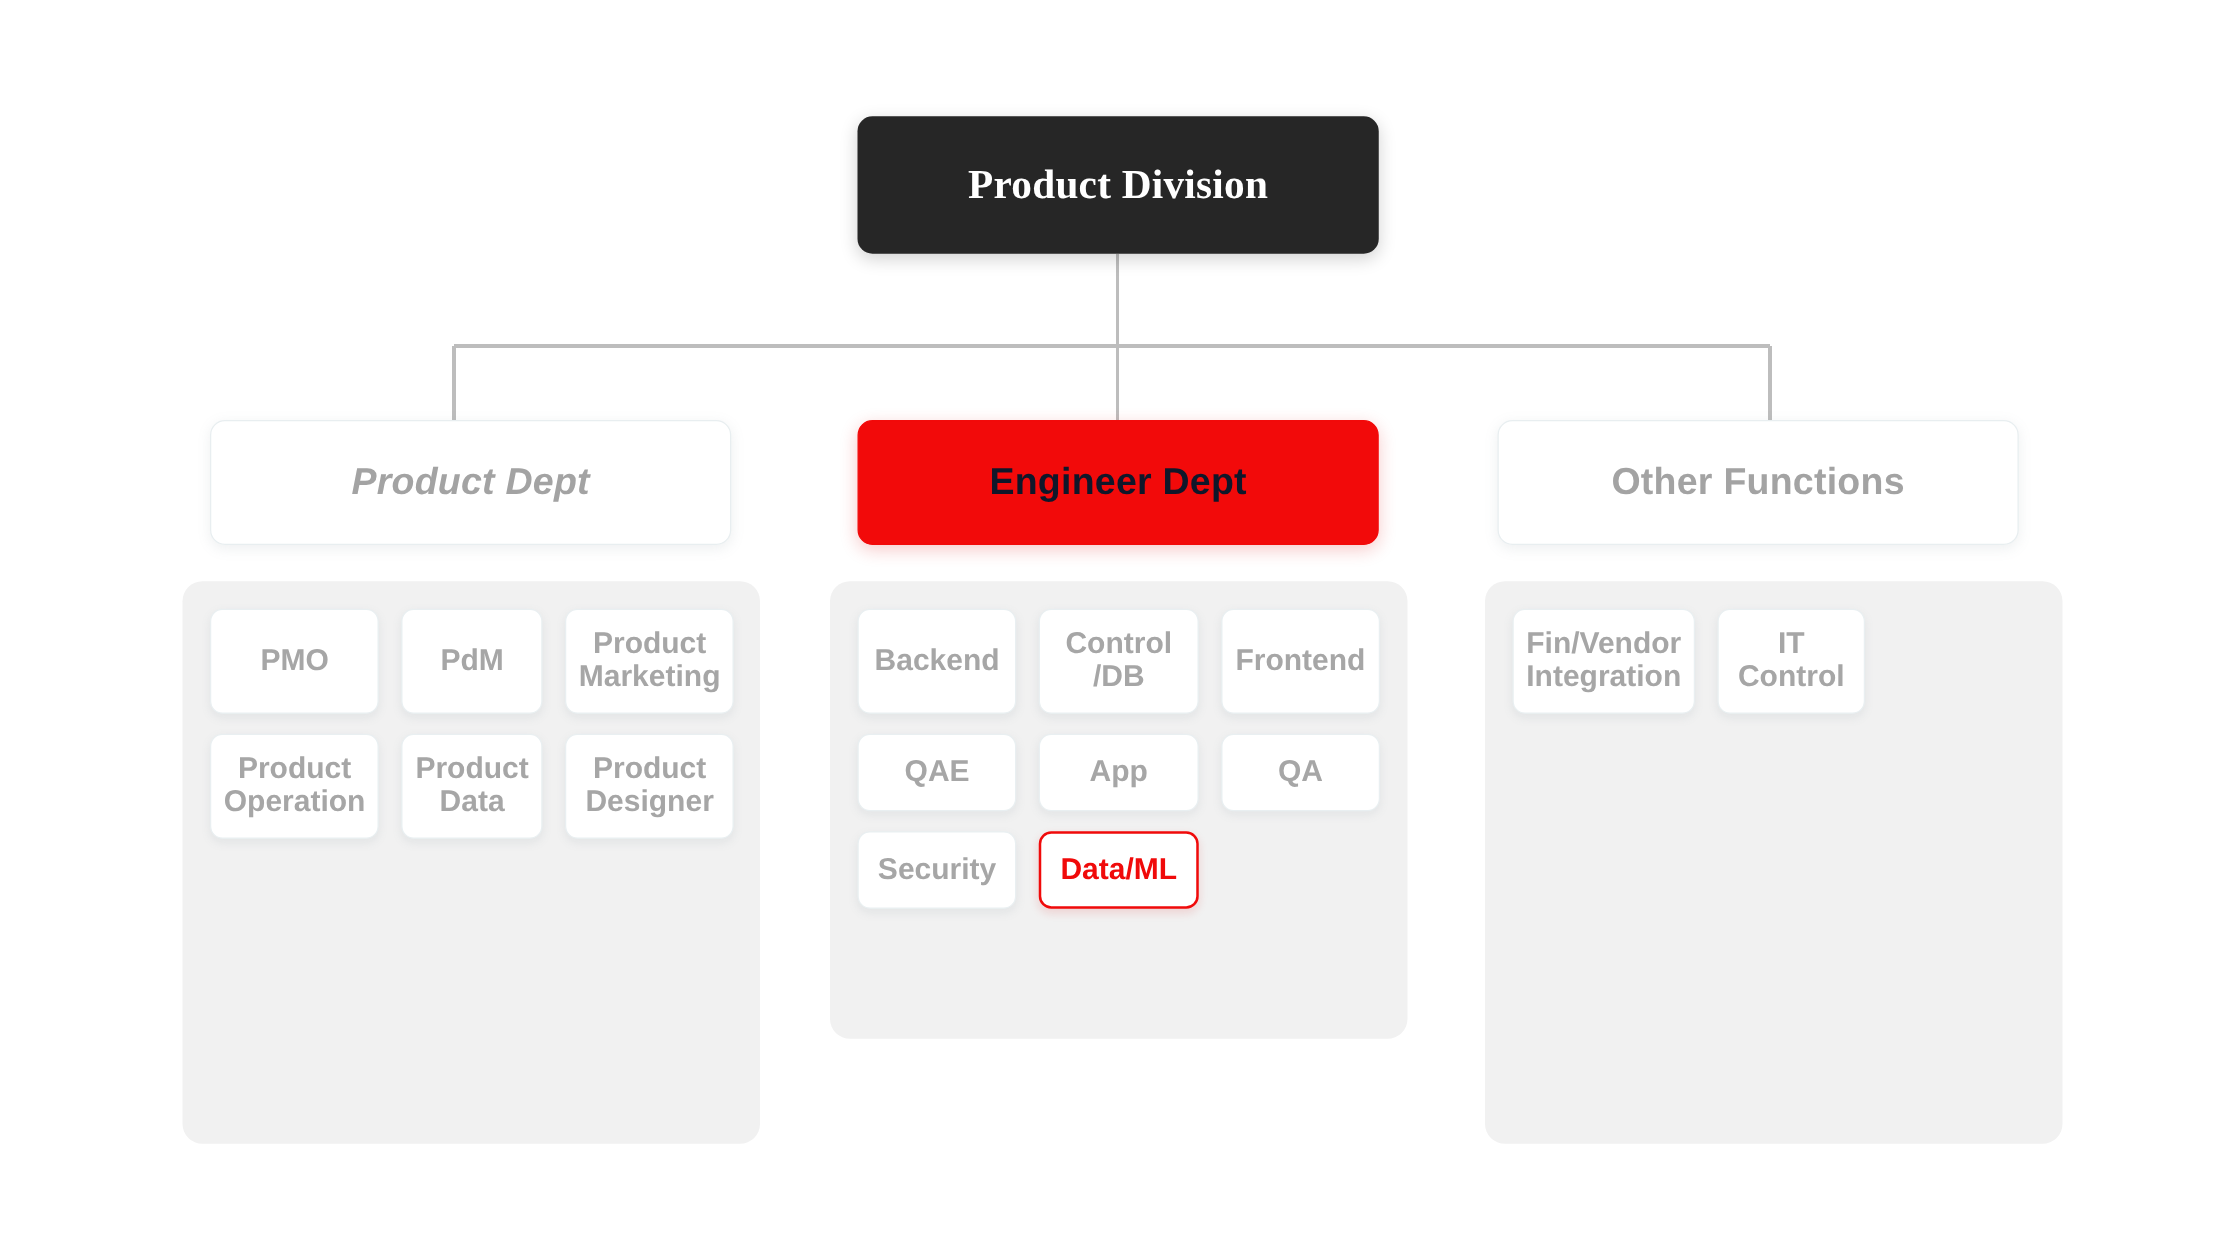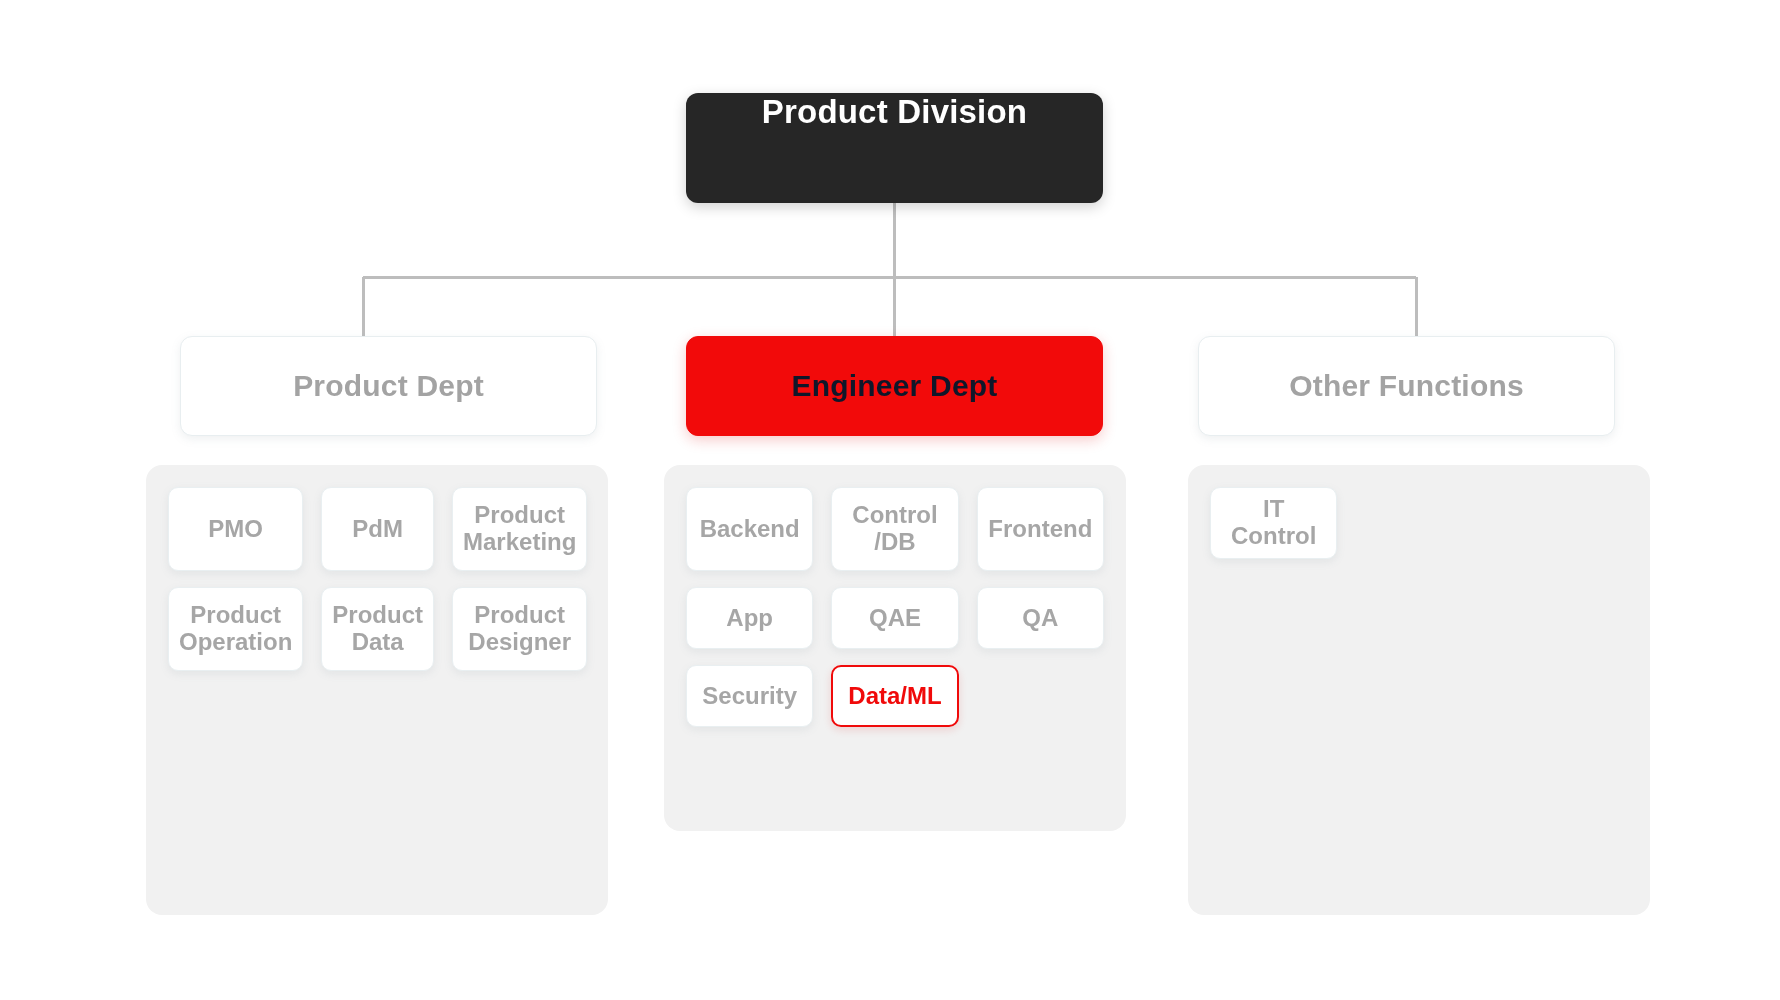--- a/index.html
+++ b/index.html
@@ -30,37 +30,39 @@
   
   .root-node {
     position: absolute;
     left: 686px;
     top: 93px;
     width: 417px;
     height: 110px;
     background: #262626;
     border-radius: 12px;
     display: flex;
+    align-items: center;
     justify-content: center;
     box-shadow: 0 4px 14px rgba(0,0,0,0.18);
+    font-family: Liberation Serif, serif;
   }
   .root-node .root-label {
     color: #ffffff;
     font-size: 33px;
     font-weight: bold;
     letter-spacing: 0.2px;
   }
 
   
   .branch {
     position: absolute;
     top: 336px;
     width: 417px;
   }
-  .branch.col-left   { left: 180px; }
+  .branch.col-left   { left: 168px; font-style: italic; }
   .branch.col-mid    { left: 686px; }
   .branch.col-right  { left: 1198px; }
 
   
   .dept-header {
     width: 100%;
     height: 100px;
     border-radius: 12px;
     display: flex;
     align-items: center;
@@ -201,34 +203,38 @@
         <span class="unit-label">Backend</span>
       </div>
       <div class="unit tall">
         <span class="unit-label">Control
 /DB</span>
       </div>
       <div class="unit">
         <span class="unit-label">Frontend</span>
       </div>
       <div class="unit">
+        <span class="unit-label">QAE</span>
+      </div>
+      <div class="unit">
         <span class="unit-label">App</span>
-      </div>
-      <div class="unit">
-        <span class="unit-label">QAE</span>
       </div>
       <div class="unit">
         <span class="unit-label">QA</span>
       </div>
       <div class="unit">
         <span class="unit-label">Security</span>
       </div>
       <div class="unit unit-highlight">
         <span class="unit-label">Data/ML</span>
       </div>
     </div>
   <div class="child-panel panel-right">
+      <div class="unit tall align-left">
+        <span class="unit-label">Fin/Vendor
+Integration</span>
+      </div>
       <div class="unit">
         <span class="unit-label">IT Control</span>
       </div>
     </div>
 
 </div>
 
 </body></html>

